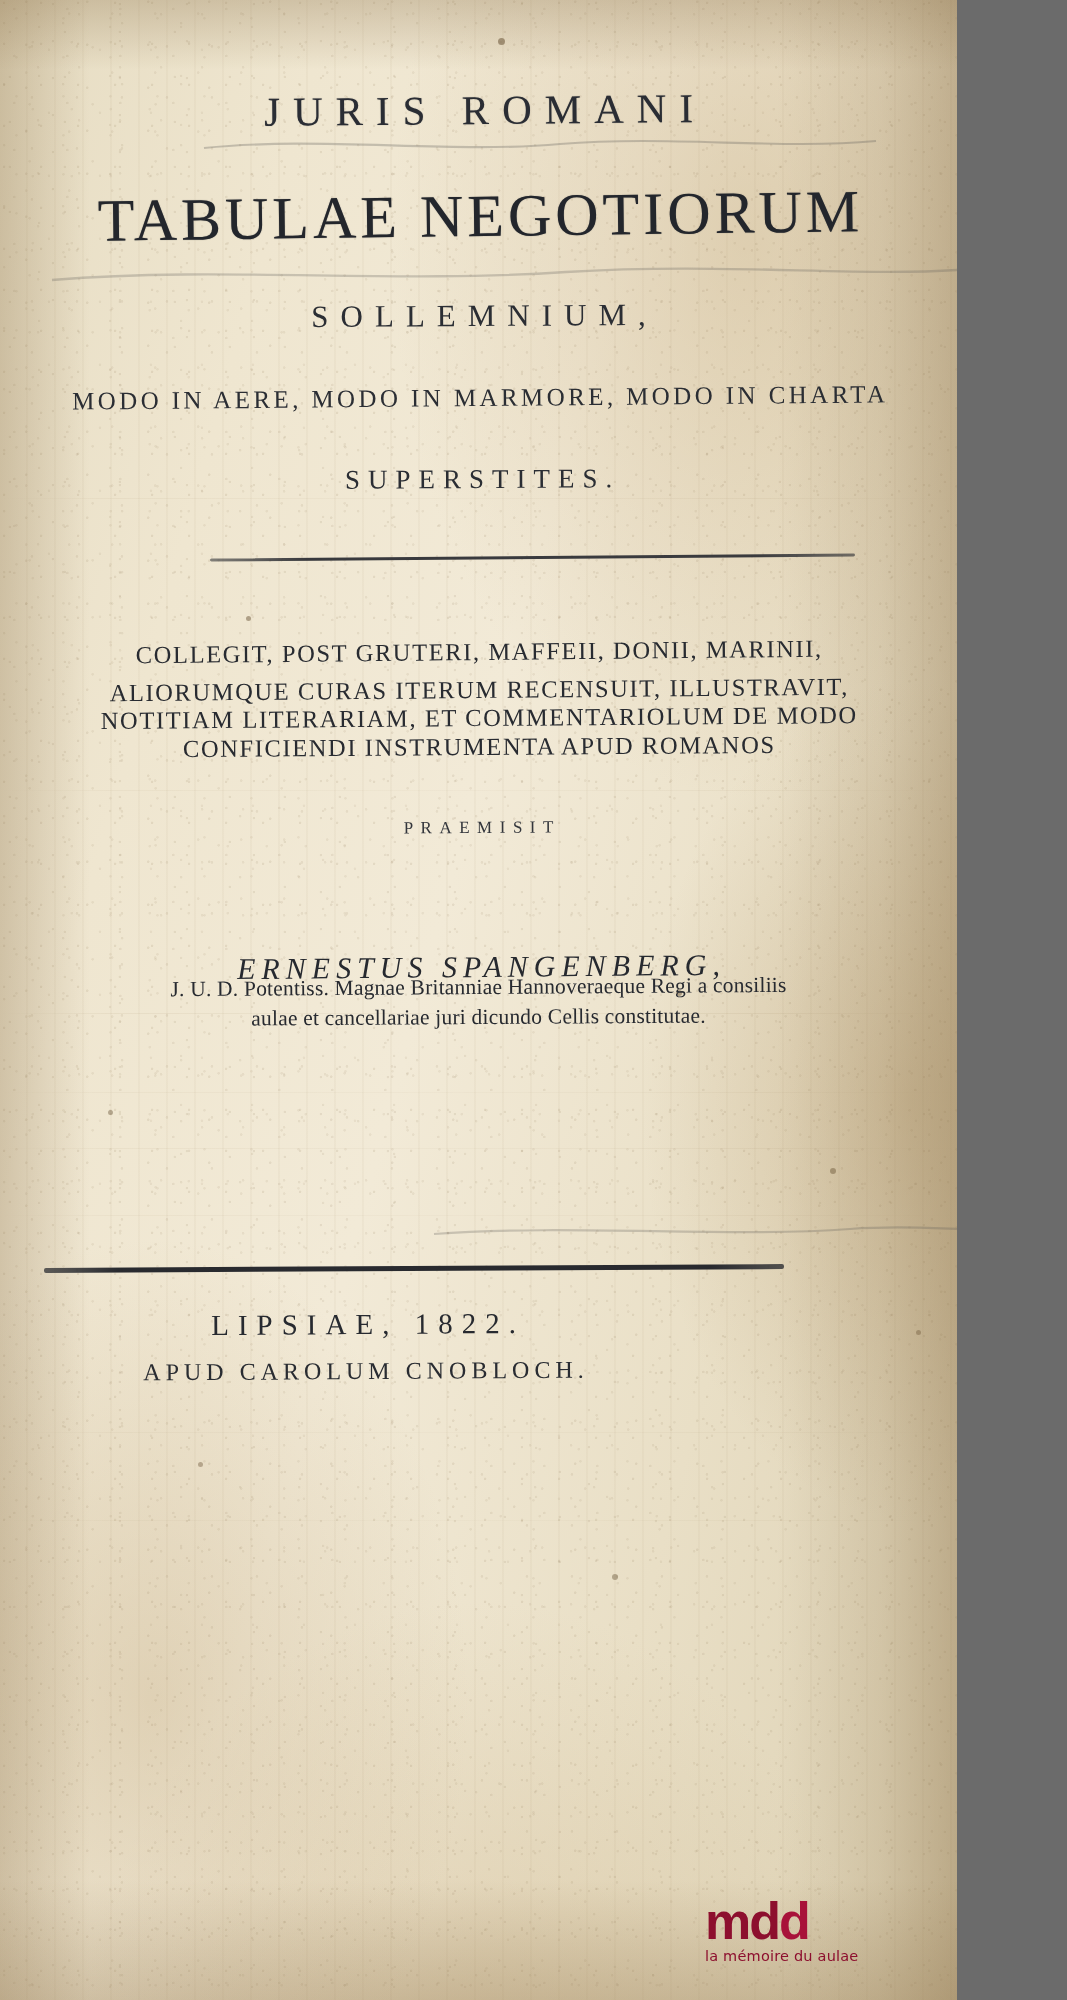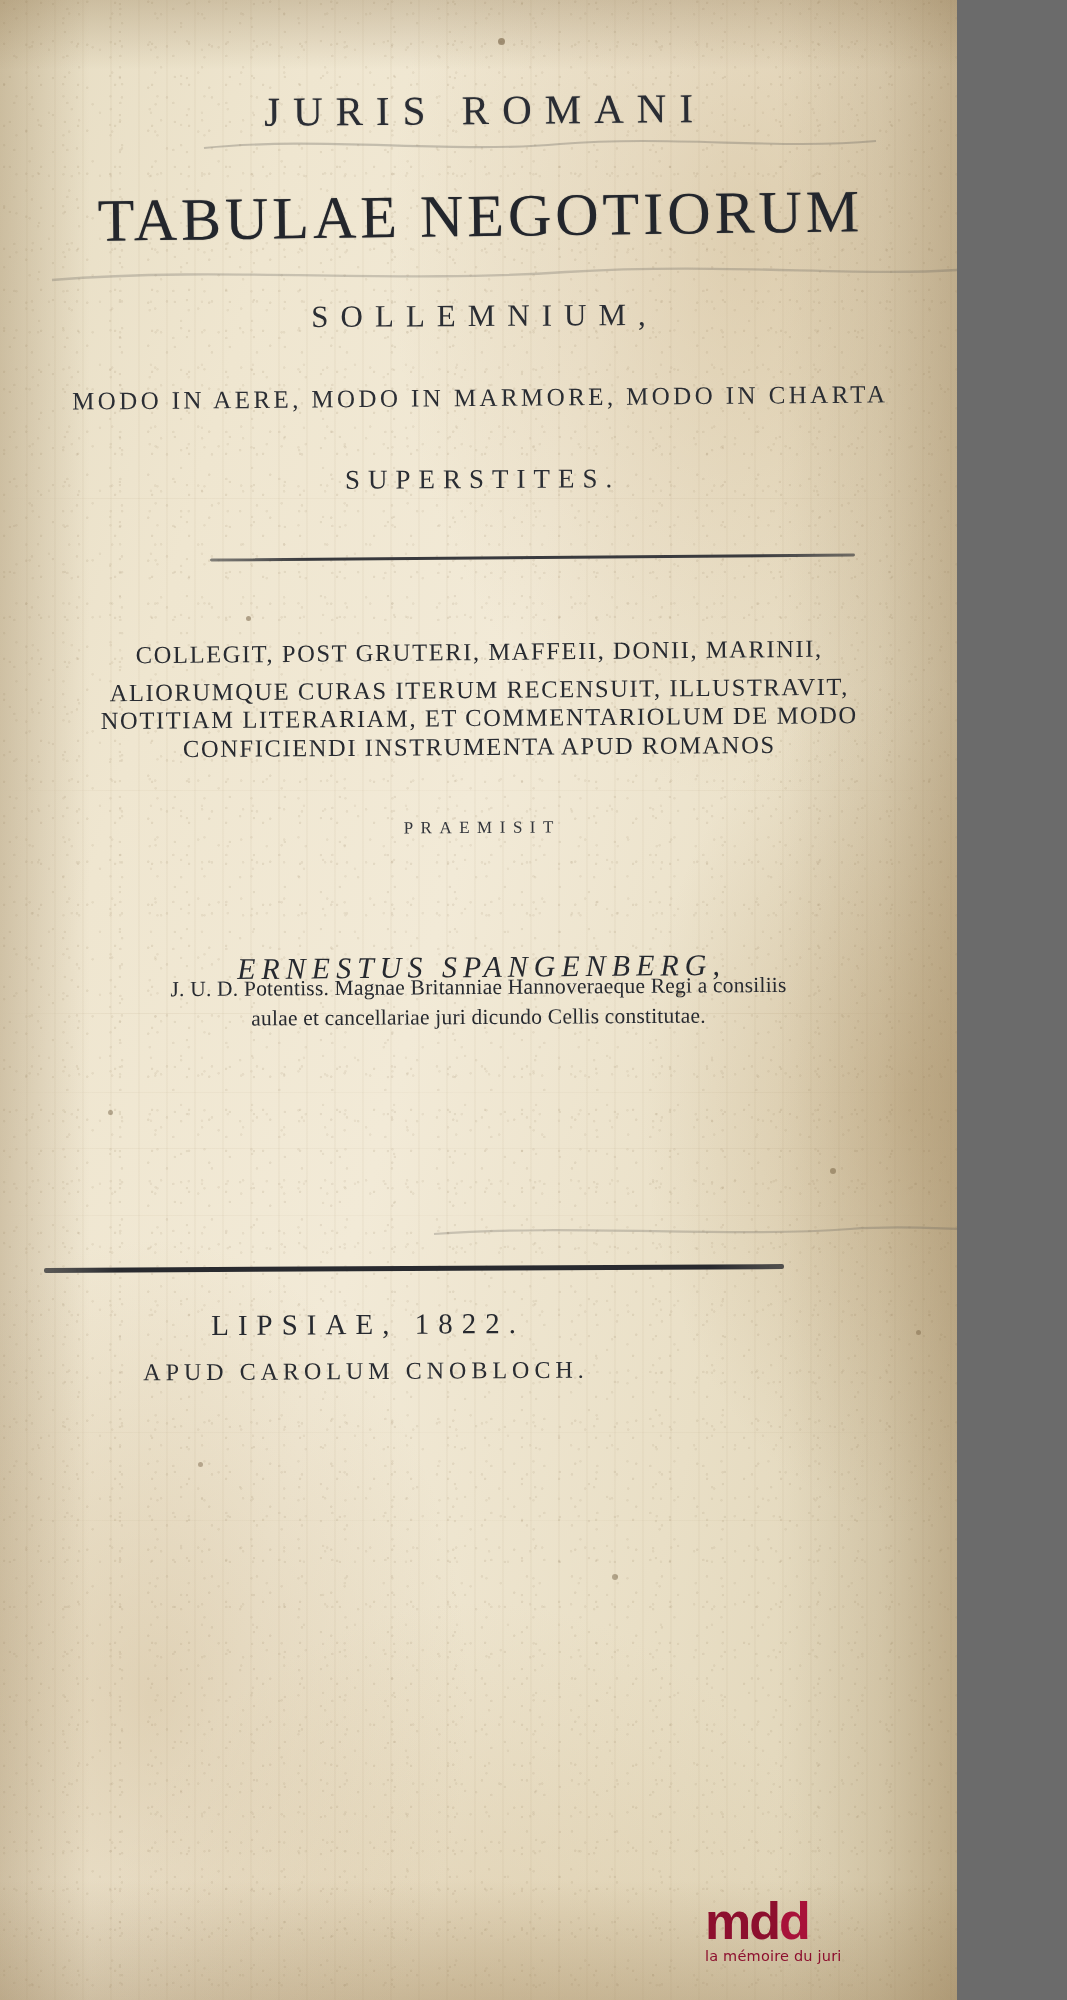--- a/index.html
+++ b/index.html
@@ -346,16 +346,16 @@
 
   <div id="rule-bottom"></div>
 
   <div class="line t-lipsiae">LIPSIAE, 1822.</div>
 
   <div class="line t-apud">APUD CAROLUM CNOBLOCH.</div>
 
   <div id="logo">
     <div id="logo-mark"><span>m</span><span>d</span><span class="d2">d</span></div>
 
-    <div id="logo-tag">la mémoire du juri</div>
+    <div id="logo-tag">la mémoire du aulae</div>
   </div>
 
 </div>
 
 </body></html>

